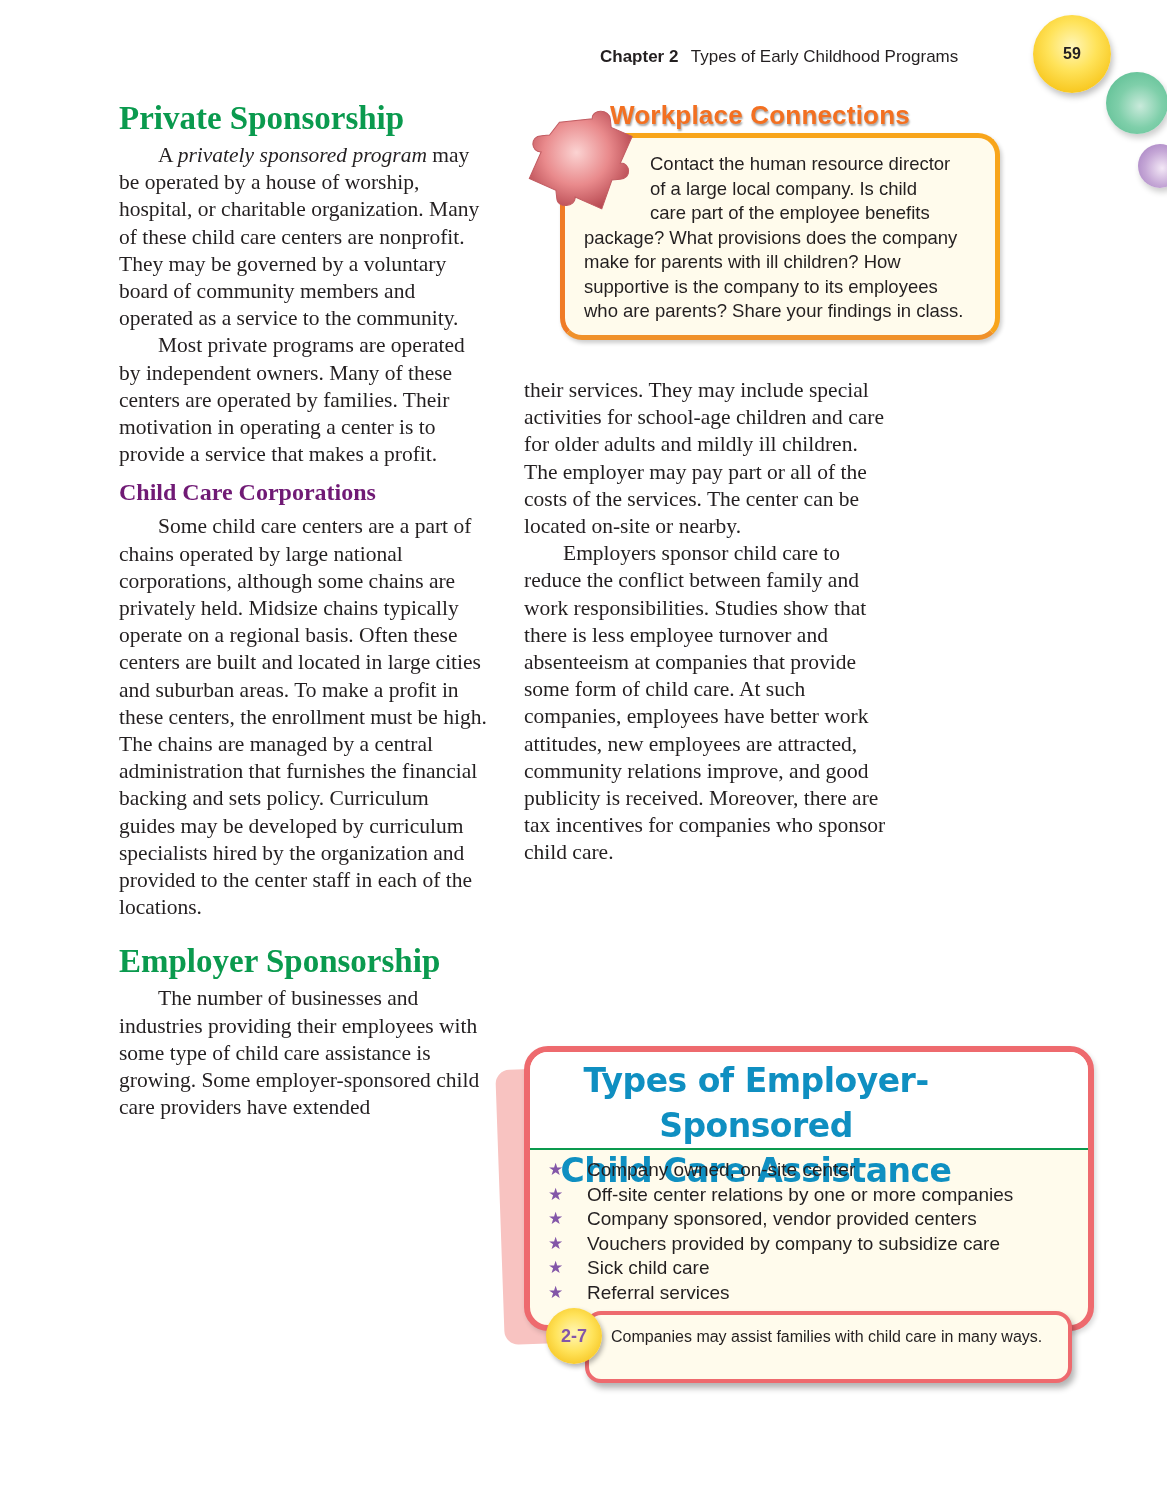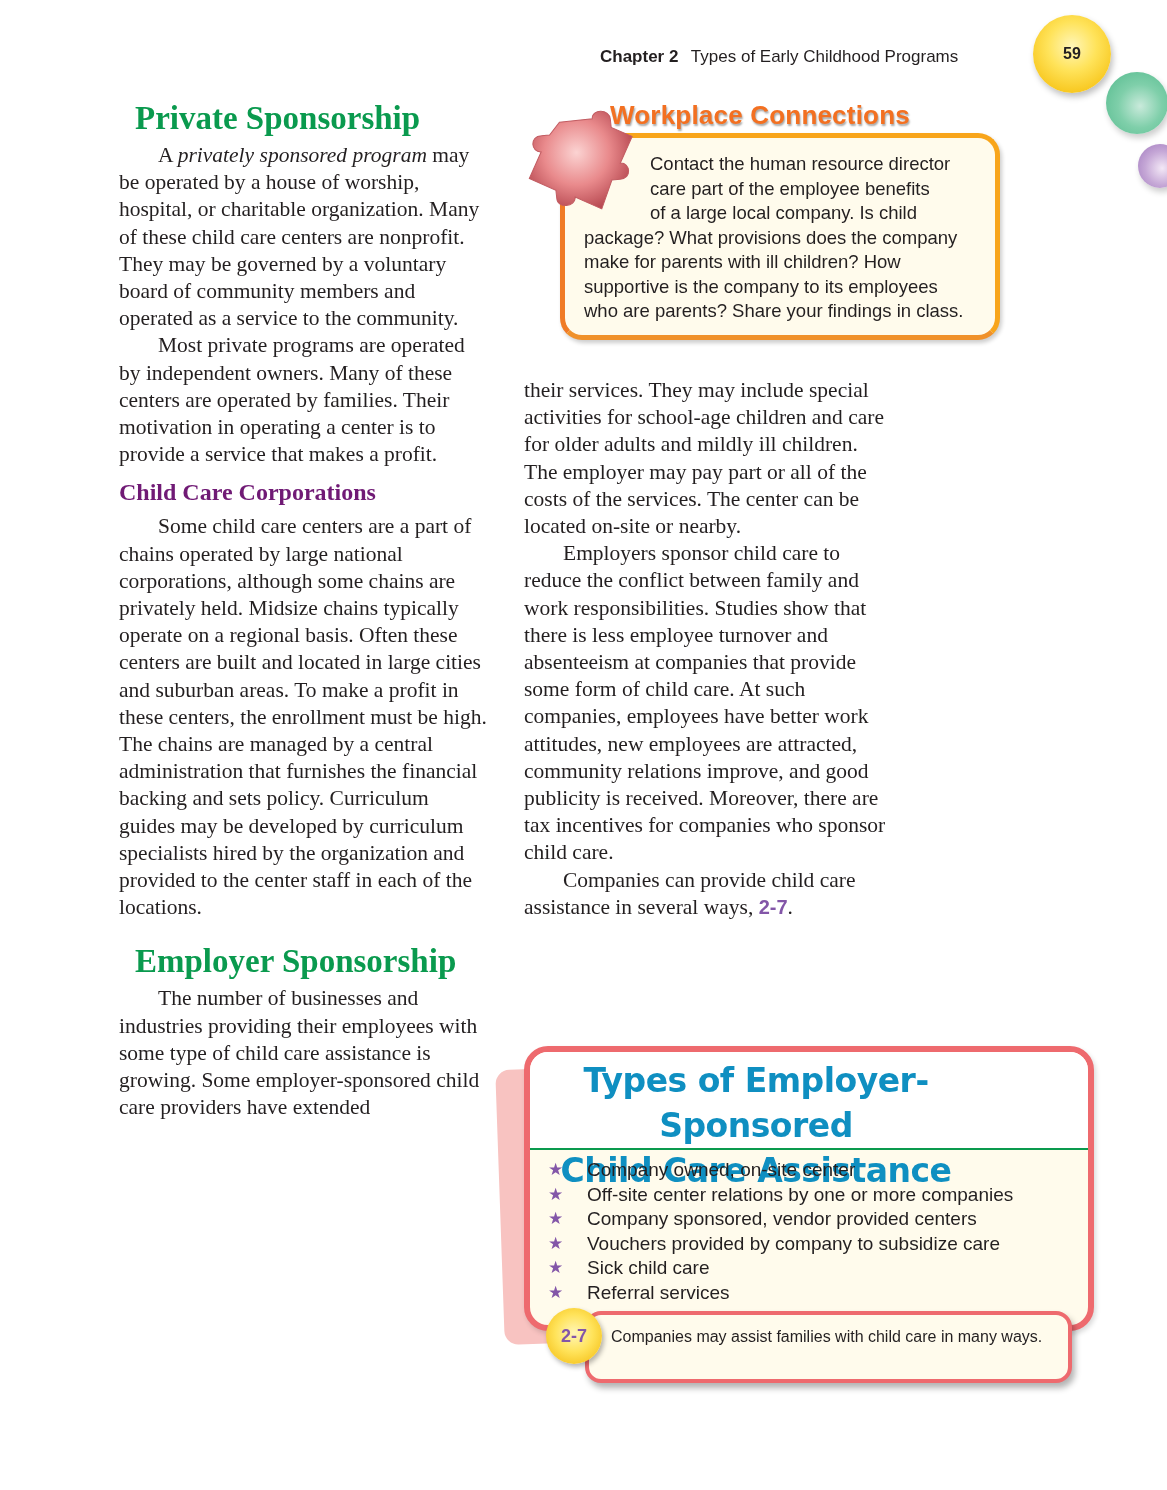--- a/index.html
+++ b/index.html
@@ -29,21 +29,21 @@
     left: 1138px; top: 144px; width: 44px; height: 44px;
     background: radial-gradient(circle at 55% 55%, #f3e8f6 0%, #c5a7d6 50%, #9f78bd 100%);
     box-shadow: 2px 4px 6px rgba(0,0,0,0.2);
   }
 
   .col-left { position: absolute; left: 119px; top: 98px; width: 370px; }
   .col-right { position: absolute; left: 524px; top: 377px; width: 370px; }
 
   h2.section {
     font-family: "Liberation Serif", "DejaVu Serif", serif;
-    font-size: 33px; font-weight: bold; color: #0a9a4e; line-height: 40px; margin-bottom: 4px; margin-left: 16px;
+    font-size: 33px; font-weight: bold; color: #0a9a4e; line-height: 40px; margin-bottom: 4px;
   }
   h3.subsection {
     font-family: Liberation Serif, serif; font-size: 24px; font-weight: bold;
     color: #701a75; line-height: 30px; margin: 9px 0 6px;
   }
   p.body {
     font-size: 21.5px; line-height: 27.2px; color: #231f20;
   }
   p.body.indent { text-indent: 39px; }
   .xref { color: #8356a8; font-weight: bold; font-family: "Liberation Sans", sans-serif; font-size: 20px; }
@@ -146,32 +146,31 @@
       <stop offset="0%" stop-color="#fbd3d2"></stop>
       <stop offset="55%" stop-color="#e98a8c"></stop>
       <stop offset="100%" stop-color="#b84a52"></stop>
     </radialGradient>
   </defs>
   <path d="M30 18 L62 10 C60 0 78 -2 80 8 L82 16 L104 22 L96 50 C106 48 110 64 98 66 L90 68 L84 98 L56 90 C58 100 40 104 38 94 L36 86 L8 78 L16 50 C6 52 2 36 14 34 L22 32 Z" fill="url(#pz)" stroke="#c25c62" stroke-width="1" transform="rotate(8 60 55)"></path>
 </svg>
 <div class="wc-title">Workplace Connections</div>
 <div class="wc-text">
   <span class="l in">Contact the human resource director</span>
+  <span class="l in">of a large local company. Is child</span>
   <span class="l in">care part of the employee benefits</span>
-  <span class="l in">of a large local company. Is child</span>
   <span class="l">package? What provisions does the company</span>
   <span class="l">make for parents with ill children? How</span>
   <span class="l">supportive is the company to its employees</span>
   <span class="l">who are parents? Share your findings in class.</span>
 </div>
 
 <div class="col-right">
   <p class="body">their services. They may include special activities for school-age children and care for older adults and mildly ill children. The employer may pay part or all of the costs of the services. The center can be located on-site or nearby.</p>
   <p class="body indent">Employers sponsor child care to reduce the conflict between family and work responsibilities. Studies show that there is less employee turnover and absenteeism at companies that provide some form of child care. At such companies, employees have better work attitudes, new employees are attracted, community relations improve, and good publicity is received. Moreover, there are tax incentives for companies who sponsor child care.</p>
-  <p class="body indent"><span>Companies can provide child care assistance in several ways, </span><a class="xref">2-7</a><span>.</span></p>
 </div>
 
 <div class="fig-back"></div>
 <div class="fig-box"></div>
 <div class="fig-head"></div>
 <div class="fig-title">
   <div>Types of Employer-Sponsored</div>
   <div>Child Care Assistance</div>
 </div>
 <ul class="fig-list">

